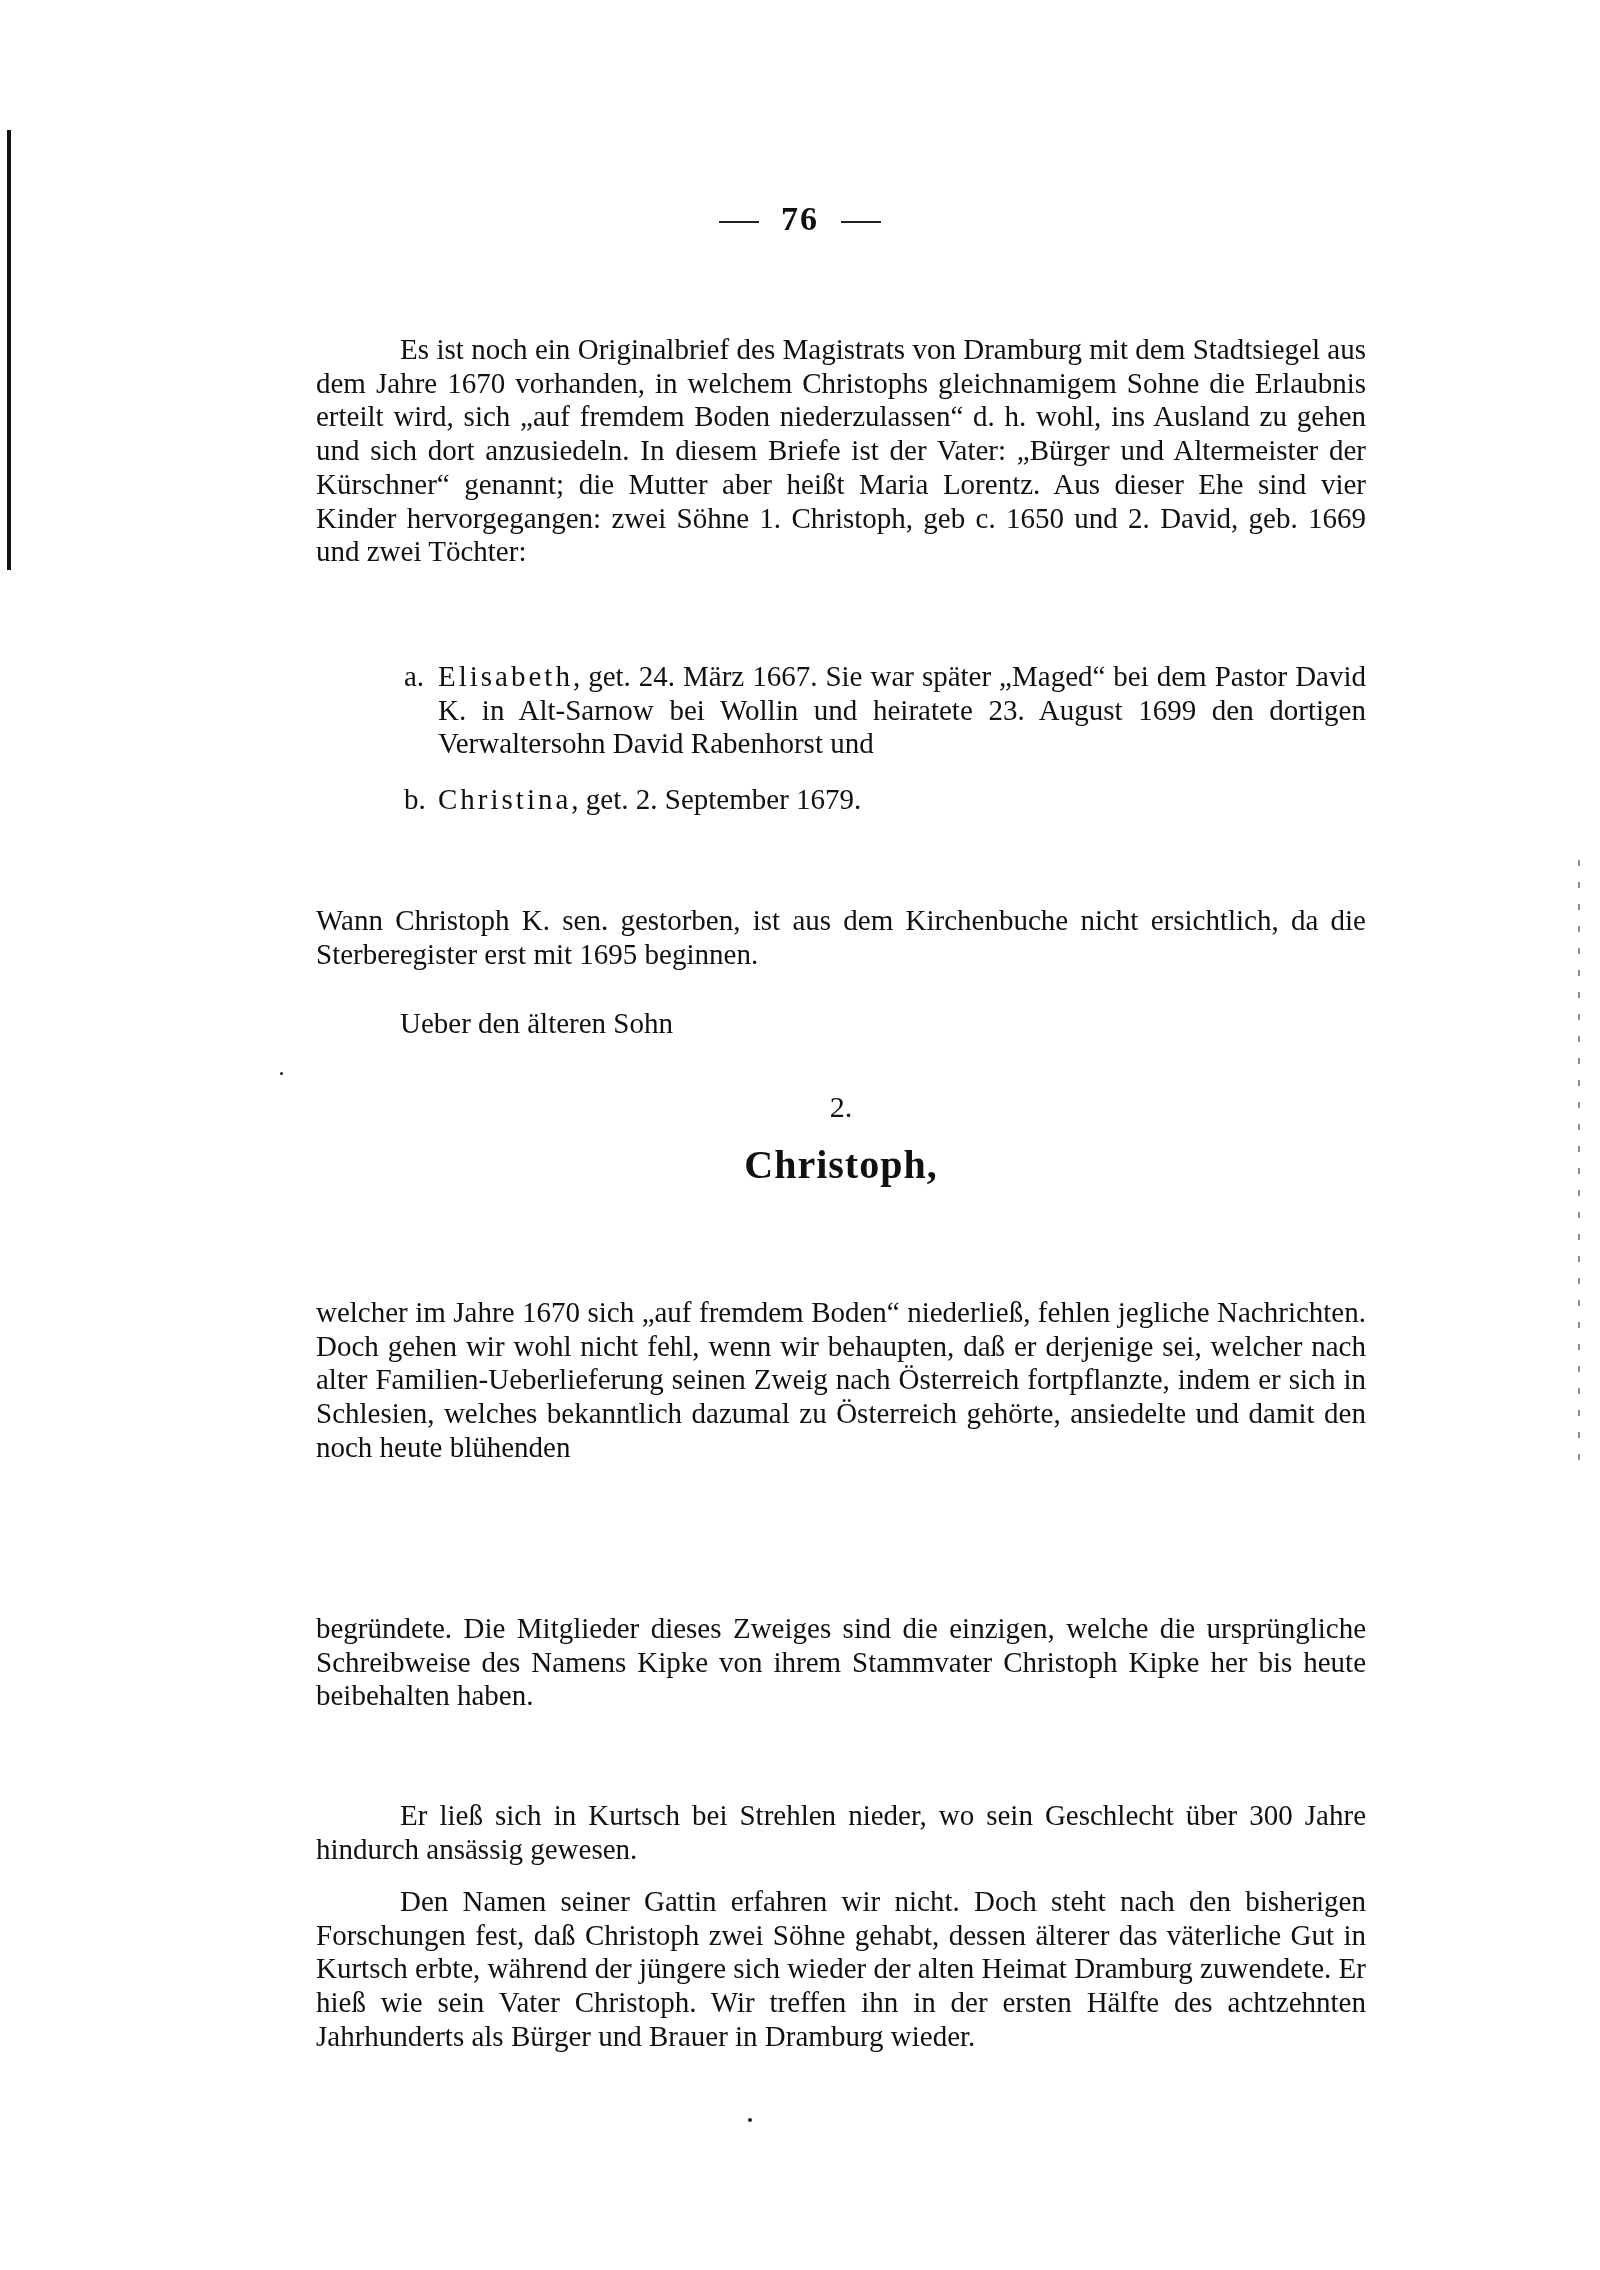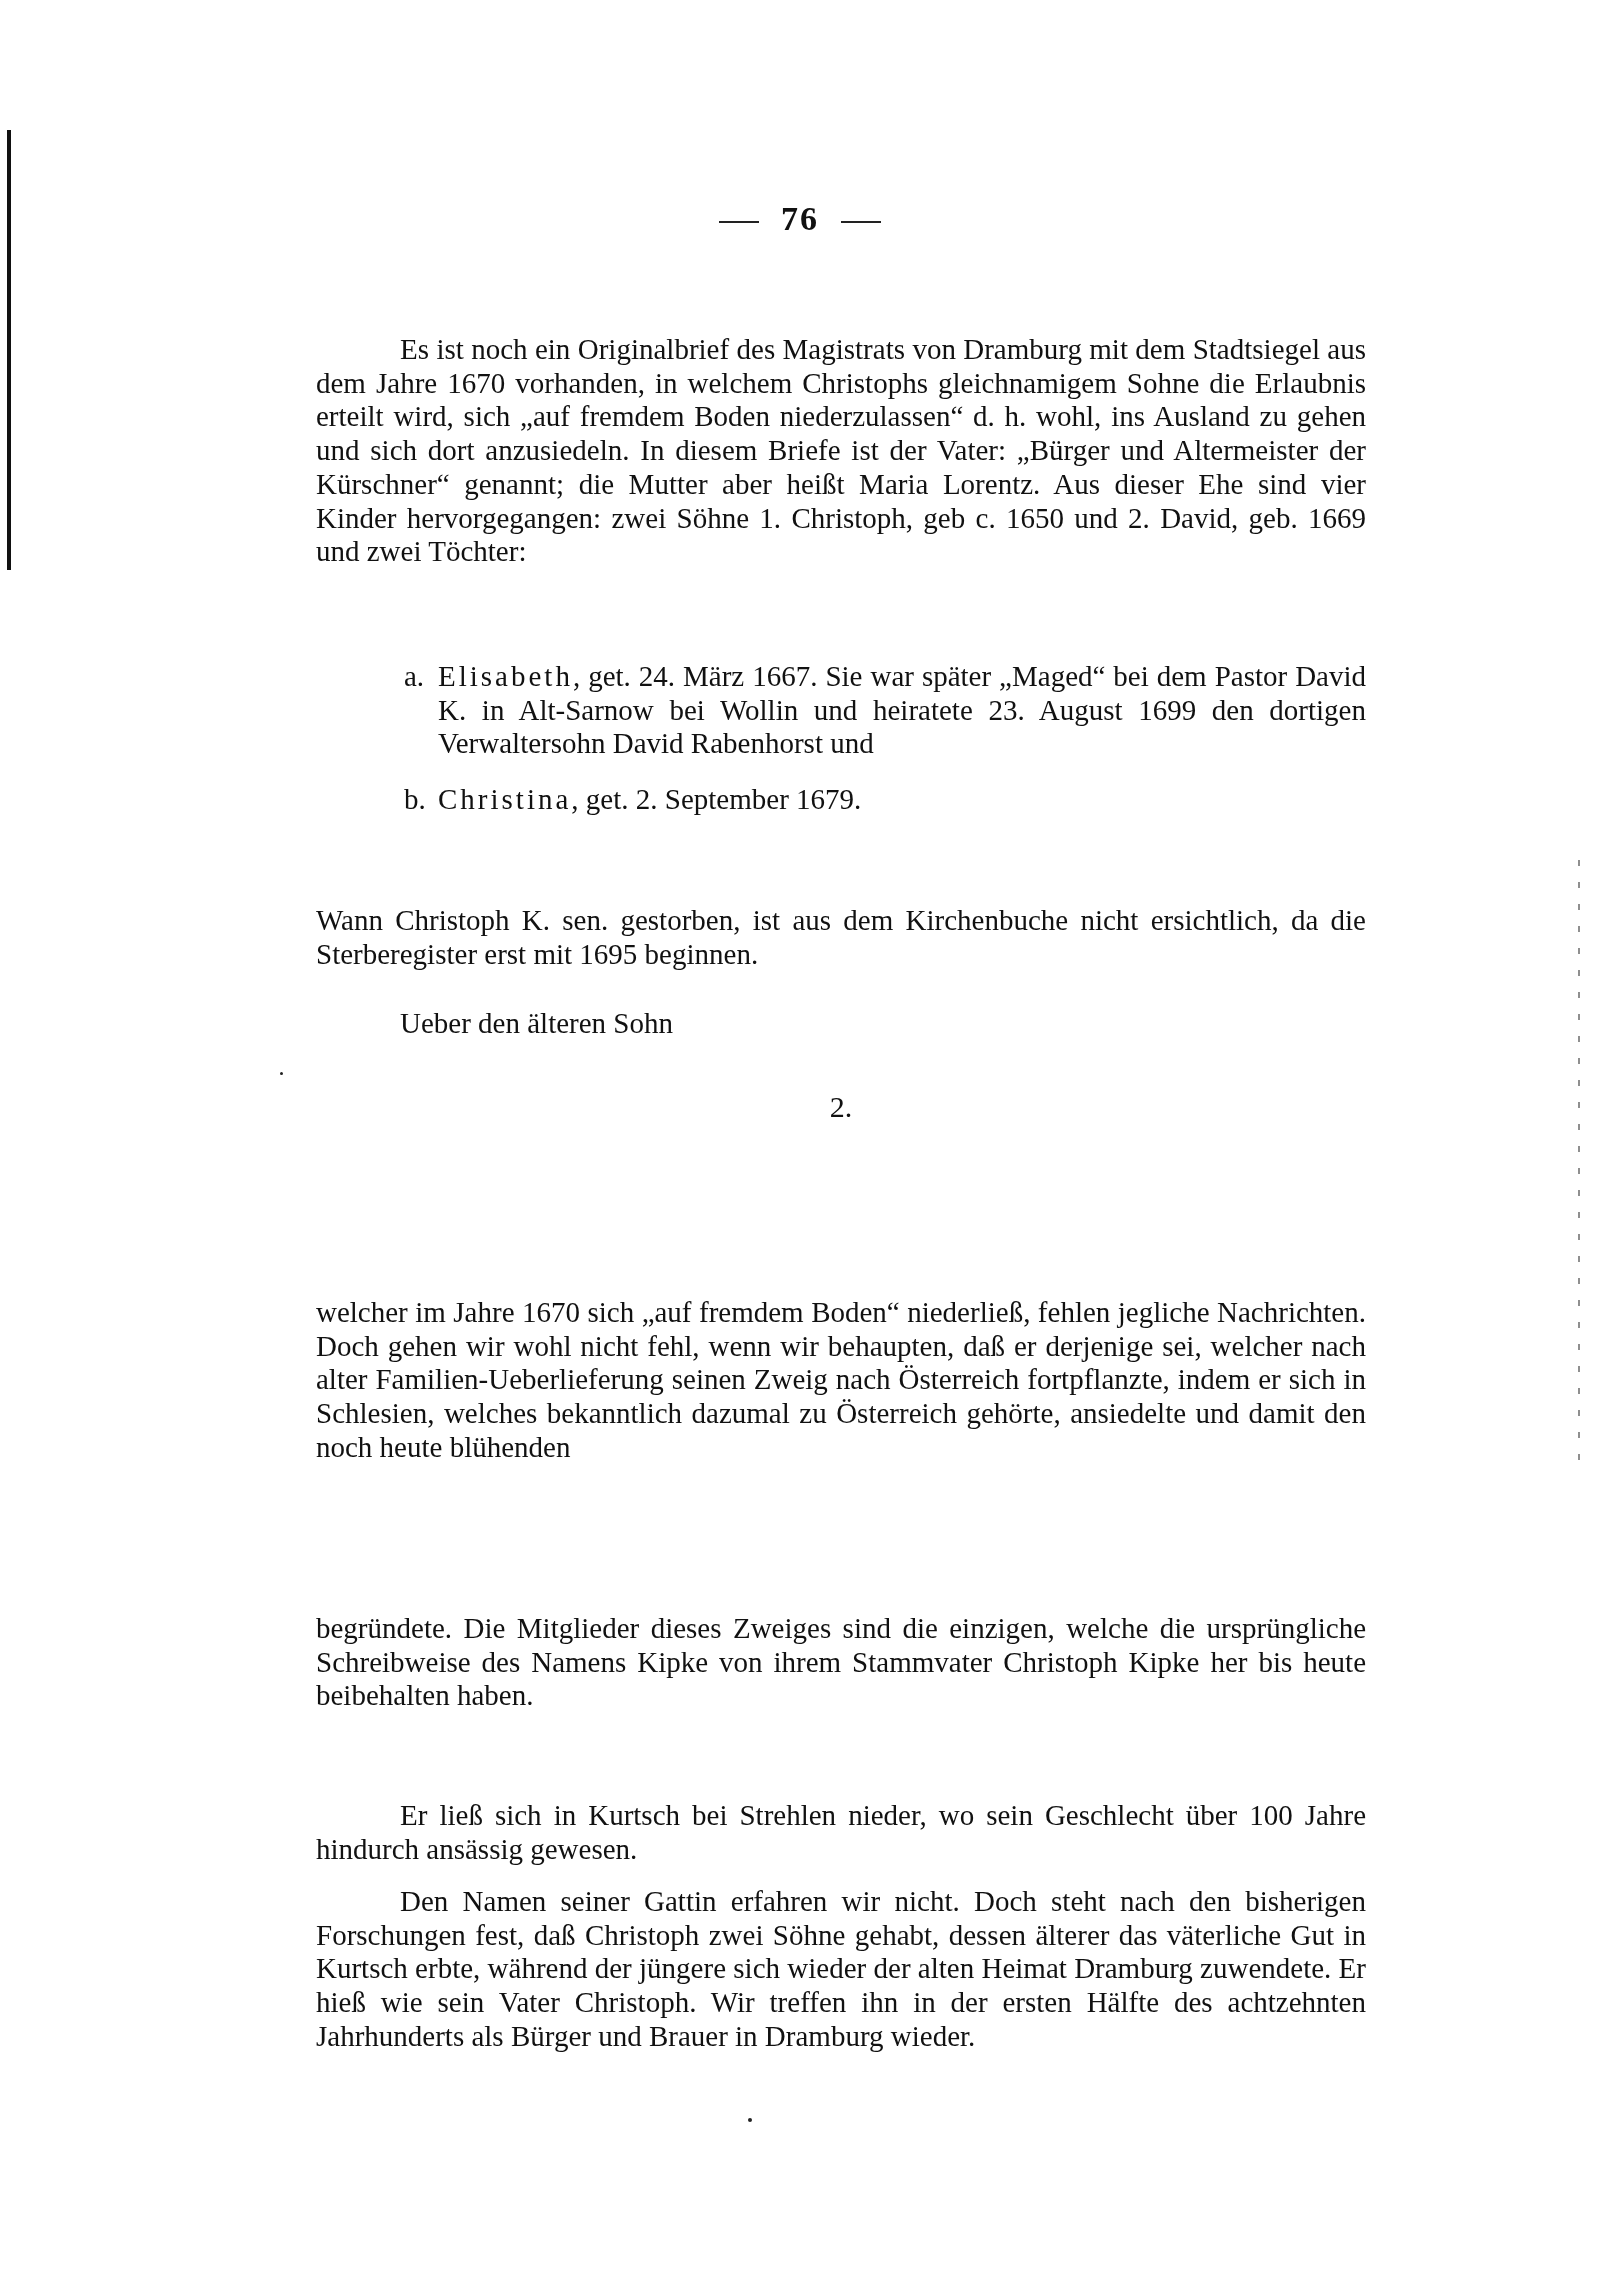--- a/index.html
+++ b/index.html
@@ -58,32 +58,35 @@
     <p class="p last-line">Wann Christoph K. sen. gestorben, ist aus dem Kirchenbuche nicht ersichtlich, da die Sterberegister erst mit 1695 beginnen.</p>
   </div>
 
   <div class="body" style="top: 960px;">
     <p class="p indent">Ueber den älteren Sohn</p>
   </div>
 
   <div class="body center" style="top: 1090px;">
     <div class="heading-num">2.</div>
   </div>
+  <div class="body center" style="top: 1140px; line-height: 50px;">
+    <div class="heading-name">Christoph,</div>
+  </div>
 
   <div class="body" style="top: 1264px; margin-top: 32px;">
     <p class="p last-line">welcher im Jahre 1670 sich „auf fremdem Boden“ niederließ, fehlen jegliche Nachrichten. Doch gehen wir wohl nicht fehl, wenn wir behaupten, daß er derjenige sei, welcher nach alter Familien-Ueberlieferung seinen Zweig nach Österreich fortpflanzte, indem er sich in Schlesien, welches bekanntlich dazumal zu Österreich gehörte, ansiedelte und damit den noch heute blühenden</p>
   </div>
 
 
   <div class="body" style="top: 1612px;">
     <p class="p last-line">begründete. Die Mitglieder dieses Zweiges sind die einzigen, welche die ursprüngliche Schreibweise des Namens Kipke von ihrem Stammvater Christoph Kipke her bis heute beibehalten haben.</p>
   </div>
 
   <div class="body" style="top: 1752px;">
-    <p class="p indent last-line">Er ließ sich in Kurtsch bei Strehlen nieder, wo sein Geschlecht über 100 Jahre hindurch ansässig gewesen.</p>
+    <p class="p indent last-line">Er ließ sich in Kurtsch bei Strehlen nieder, wo sein Geschlecht über 300 Jahre hindurch ansässig gewesen.</p>
   </div>
 
   <div class="body" style="top: 1838px;">
     <p class="p indent last-line">Den Namen seiner Gattin erfahren wir nicht. Doch steht nach den bisherigen Forschungen fest, daß Christoph zwei Söhne gehabt, dessen älterer das väterliche Gut in Kurtsch erbte, während der jüngere sich wieder der alten Heimat Dramburg zuwendete. Er hieß wie sein Vater Christoph. Wir treffen ihn in der ersten Hälfte des achtzehnten Jahrhunderts als Bürger und Brauer in Dramburg wieder.</p>
   </div>
 
   <span class="dot-mark" style="left: 748px; top: 2118px;"></span>
   <span class="dot-mark" style="left: 280px; top: 1072px; width:3px; height:3px;"></span>
 </div>
 

